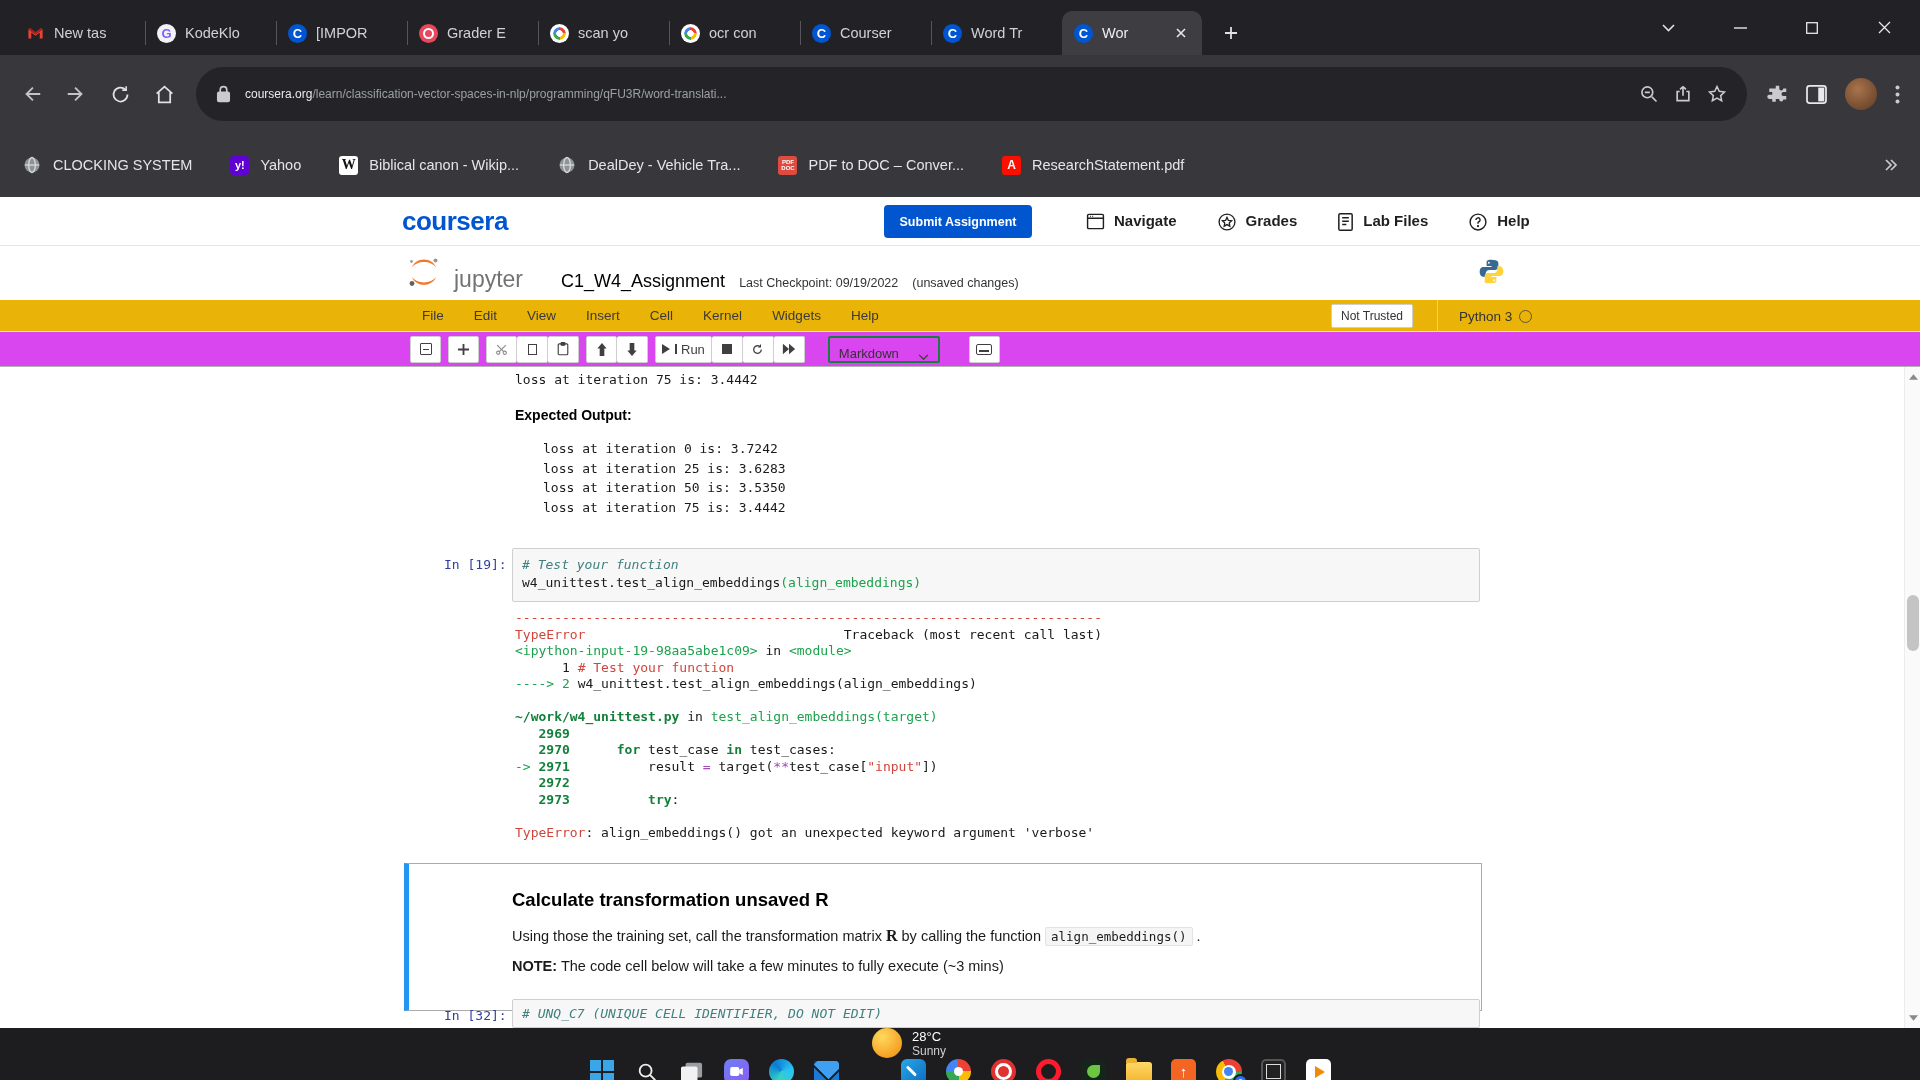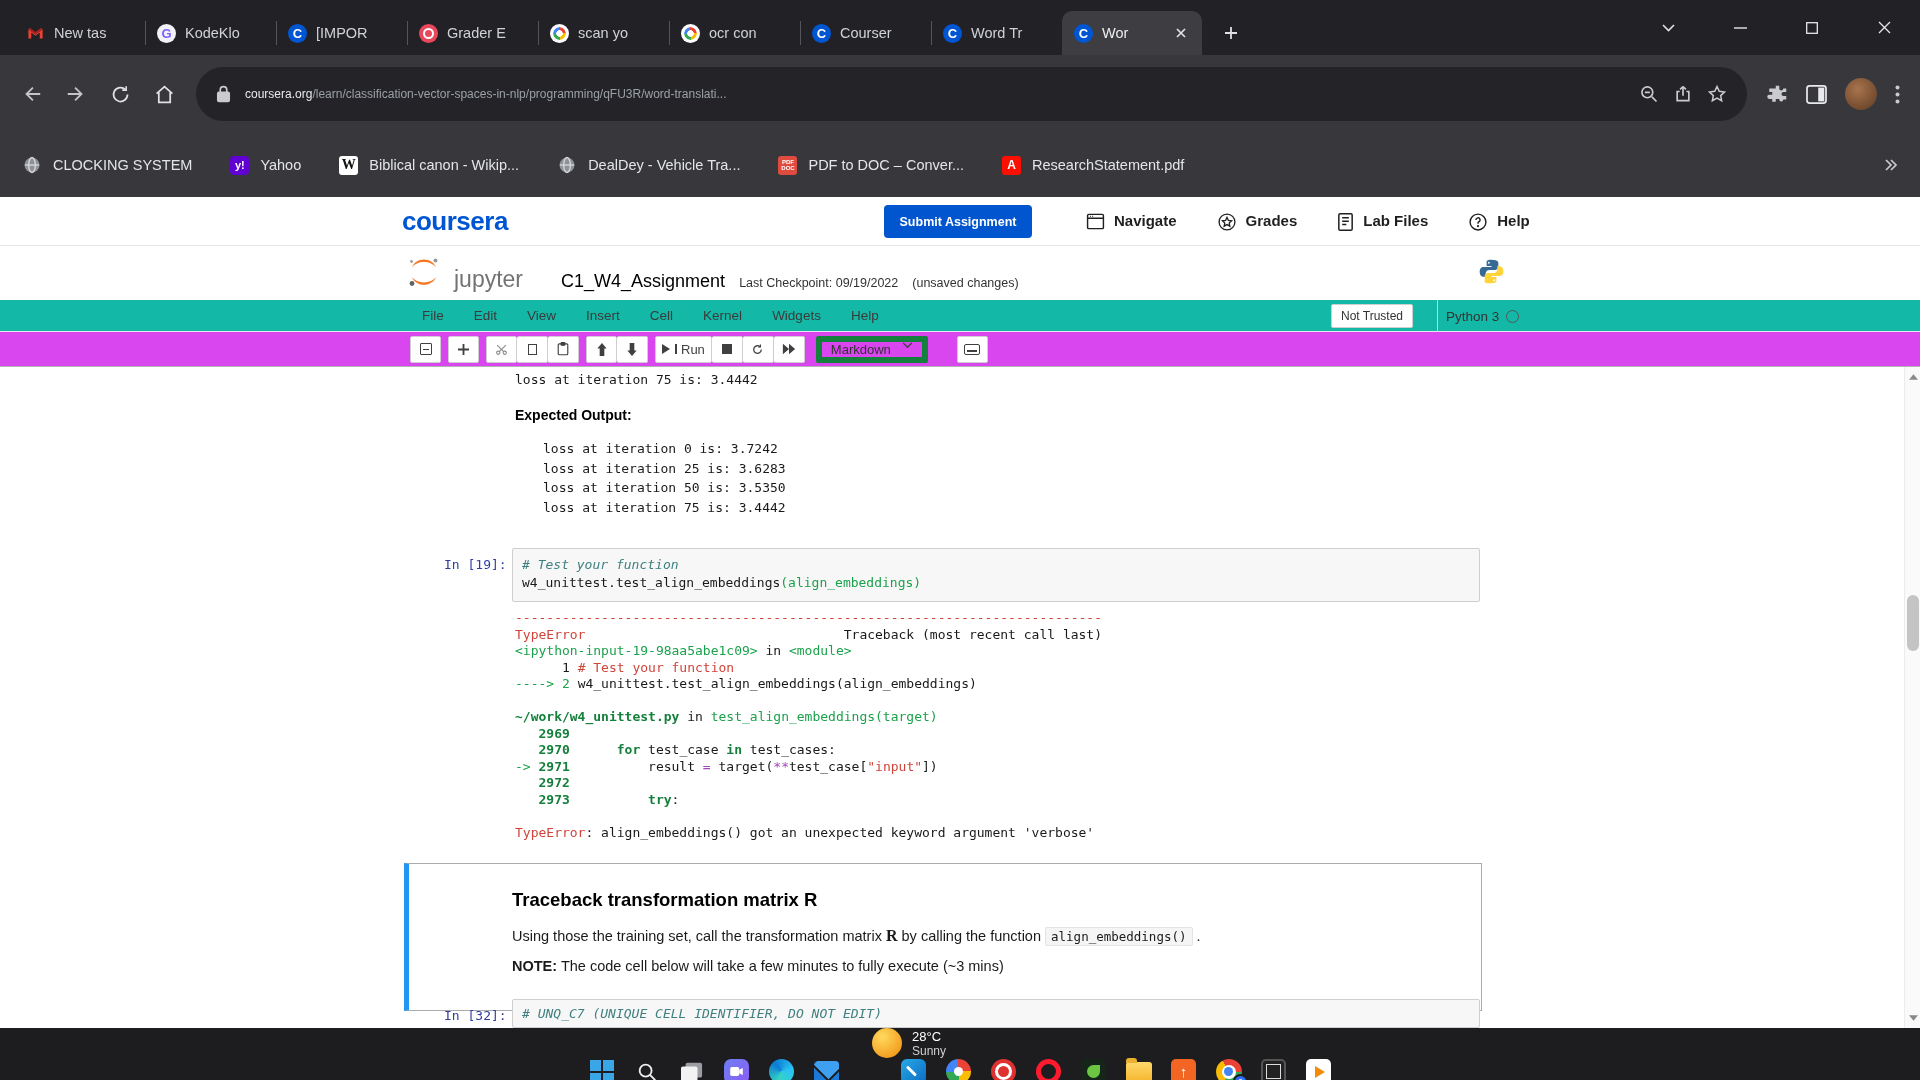--- a/index.html
+++ b/index.html
@@ -66,38 +66,38 @@
   
   #jheader{position:absolute;left:0;top:246px;width:1920px;height:54px;background:#fff;}
   #jbrandrow{position:absolute;left:408px;top:11px;display:flex;align-items:baseline;gap:14px;}
   #jlogo{display:flex;align-items:center;gap:6px;}
   #jbrand{font-size:23px;color:#737373;}
   #jtitle{font-size:18px;color:#000;margin-left:24px;}
   #jcheckpoint,#junsaved{font-size:12.5px;color:#333;}
   #pylogo{position:absolute;left:1478px;top:12px;}
 
   
-  #jmenubar{position:absolute;left:0;top:300px;width:1920px;height:32px;background:#14b8a6;
+  #jmenubar{position:absolute;left:0;top:300px;width:1920px;height:32px;background:#eab308;
     border-bottom:1px solid #e7e7e7;display:flex;align-items:center;padding-left:422px;gap:30px;
     font-size:13.5px;color:#3a3a3a;}
   #nottrusted{position:absolute;left:1331px;top:4px;height:24px;padding:0 9px;border:1px solid #cfcfcf;
     background:#fff;color:#333;font-size:12px;font-family:inherit;border-radius:2px;}
   #kernelind{position:absolute;left:1437px;top:0;height:32px;display:flex;align-items:center;gap:7px;
-    border-left:1px solid #cfcfcf;padding-left:8px;font-size:13.5px;color:#333;}
+    border-left:1px solid #cfcfcf;padding-left:21px;font-size:13.5px;color:#333;}
   #kcircle{width:13px;height:13px;border:1.5px solid #555;border-radius:50%;}
 
   
   #jtoolbar{position:absolute;left:0;top:332px;width:1920px;height:35px;background:#d946ef;
     border-bottom:1px solid #b3b3b3;display:flex;align-items:center;padding-left:410px;gap:7px;}
   .tgroup{display:flex;}
   .jbtn{min-width:31px;height:27px;border:1px solid #cfcfcf;background:#fff;border-radius:2px;
     display:flex;align-items:center;justify-content:center;color:#404040;font-size:13px;gap:4px;padding:0 6px;}
   .tgroup .jbtn + .jbtn{border-left:none;}
-  #celltype{width:112px;height:27px;border:6px solid #15803d;border-radius:2px;display:flex;
-    align-items:flex-start;justify-content:space-between;padding:0 9px;font-size:13px;color:#333;margin-left:4px;}
+  #celltype{width:112px;height:27px;border:2px solid #15803d;border-radius:2px;display:flex;
+    align-items:flex-end;justify-content:space-between;padding:0 9px;font-size:13px;color:#333;margin-left:16px;}
   .runtri{width:0;height:0;border-left:8px solid #404040;border-top:5px solid transparent;border-bottom:5px solid transparent;}
   .runbar{width:2px;height:10px;background:#404040;margin-left:1px;}
   .stopsq{width:10px;height:10px;background:#404040;}
   .floppy{width:12px;height:12px;border:1.5px solid #404040;border-radius:1px;position:relative;}
   .floppy::after{content:"";position:absolute;left:2px;top:5px;right:2px;bottom:0;border-top:1.5px solid #404040;}
   .copyic{width:9px;height:11px;border:1.3px solid #404040;position:relative;background:#fff;}
   .copyic::before{content:"";position:absolute;left:2px;top:-3px;width:9px;height:11px;border:1.3px solid #404040;z-index:-1;}
   .kbdic{width:16px;height:11px;border:1.3px solid #404040;border-radius:2px;position:relative;}
   .kbdic::after{content:"";position:absolute;left:2px;right:2px;bottom:2px;height:1.5px;background:#404040;}
 
@@ -569,21 +569,21 @@
         <div class="cl"><span class="c-gb">   2969</span></div>
         <div class="cl"><span class="c-gb">   2970</span><span class="c-k">      </span><span class="c-gb">for</span><span class="c-k"> test_case </span><span class="c-gb">in</span><span class="c-k"> test_cases:</span></div>
         <div class="cl"><span class="c-g">-&gt; </span><span class="c-gb">2971</span><span class="c-k">          result </span><span class="c-pu">=</span><span class="c-k"> target(</span><span class="c-pu">**</span><span class="c-k">test_case[</span><span class="c-r">"input"</span><span class="c-k">])</span></div>
         <div class="cl"><span class="c-gb">   2972</span></div>
         <div class="cl"><span class="c-gb">   2973</span><span class="c-k">          </span><span class="c-gb">try</span><span class="c-k">:</span></div>
         <div class="cl">&nbsp;</div>
         <div class="cl"><span class="c-r">TypeError</span><span class="c-k">: align_embeddings() got an unexpected keyword argument 'verbose'</span></div>
       </div>
 
     <div id="mdcell">
-      <div id="md-heading">Traceback transformation matrix R</div>
+      <div id="md-heading">Calculate transformation unsaved R</div>
       <div id="md-para">
           <div class="cl"><span class="c-t">Using those the training set, call the transformation matrix </span><span class="c-m">R</span><span class="c-t"> by calling the function </span><span class="c-chip">align_embeddings()</span><span class="c-t"> .</span></div>
         </div>
       <div id="md-note">
           <div class="cl"><span class="c-bb">NOTE:</span><span class="c-t"> The code cell below will take a few minutes to fully execute (~3 mins)</span></div>
         </div>
     </div>
 
     <div id="cell32-prompt" class="mono">In [32]:</div>
     <div id="cell32-box" class="codebox mono">

